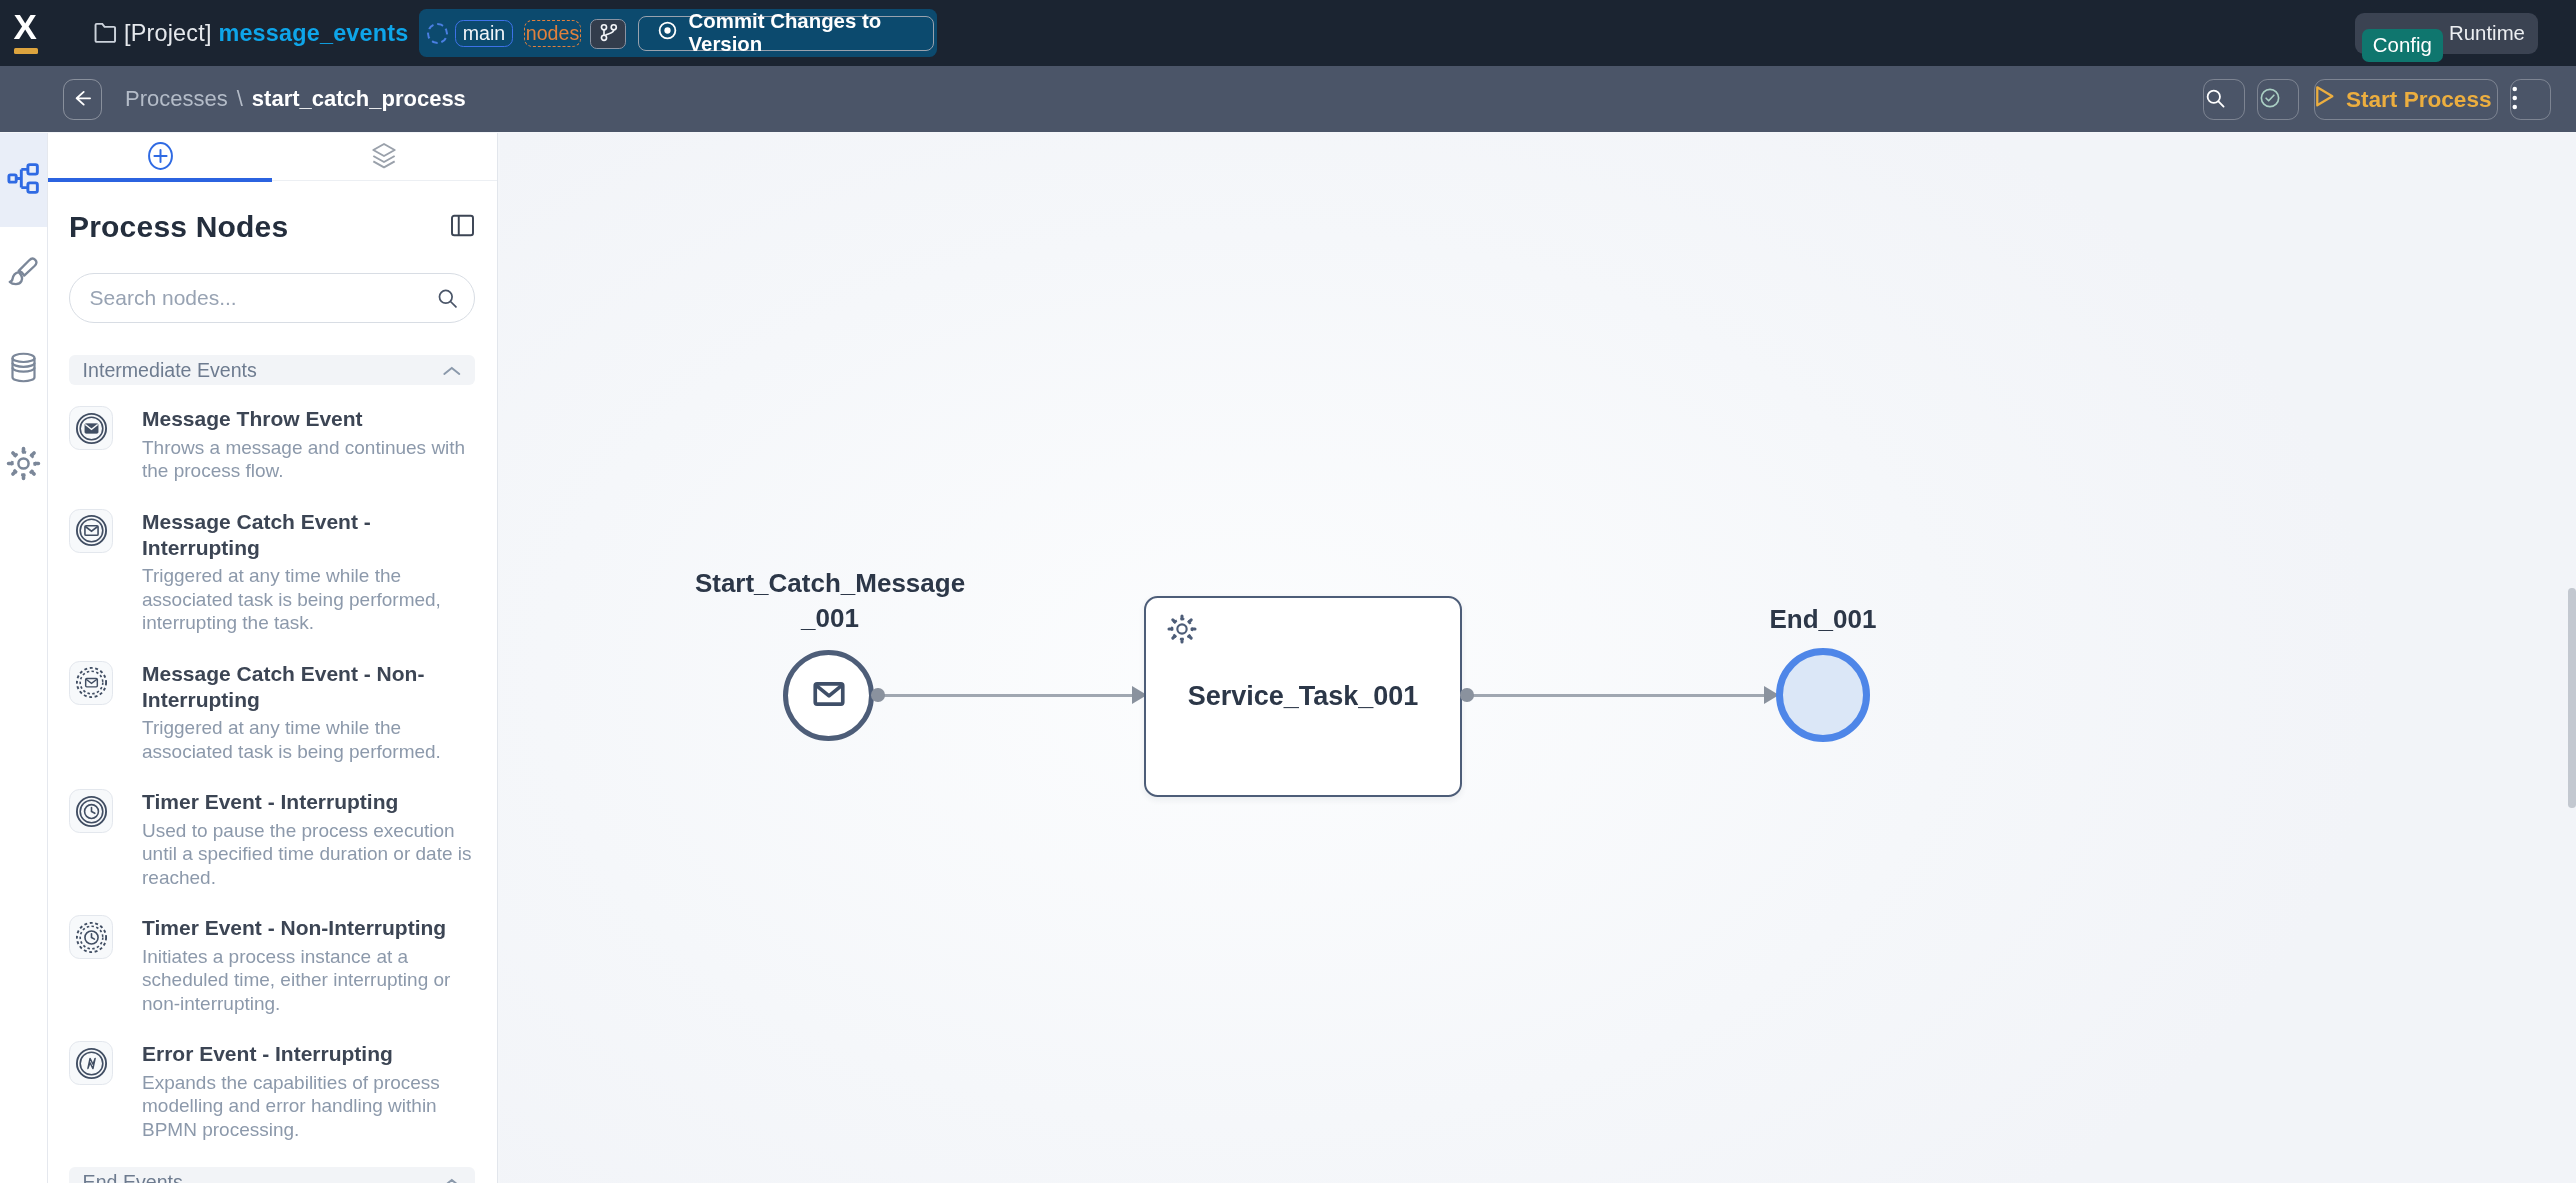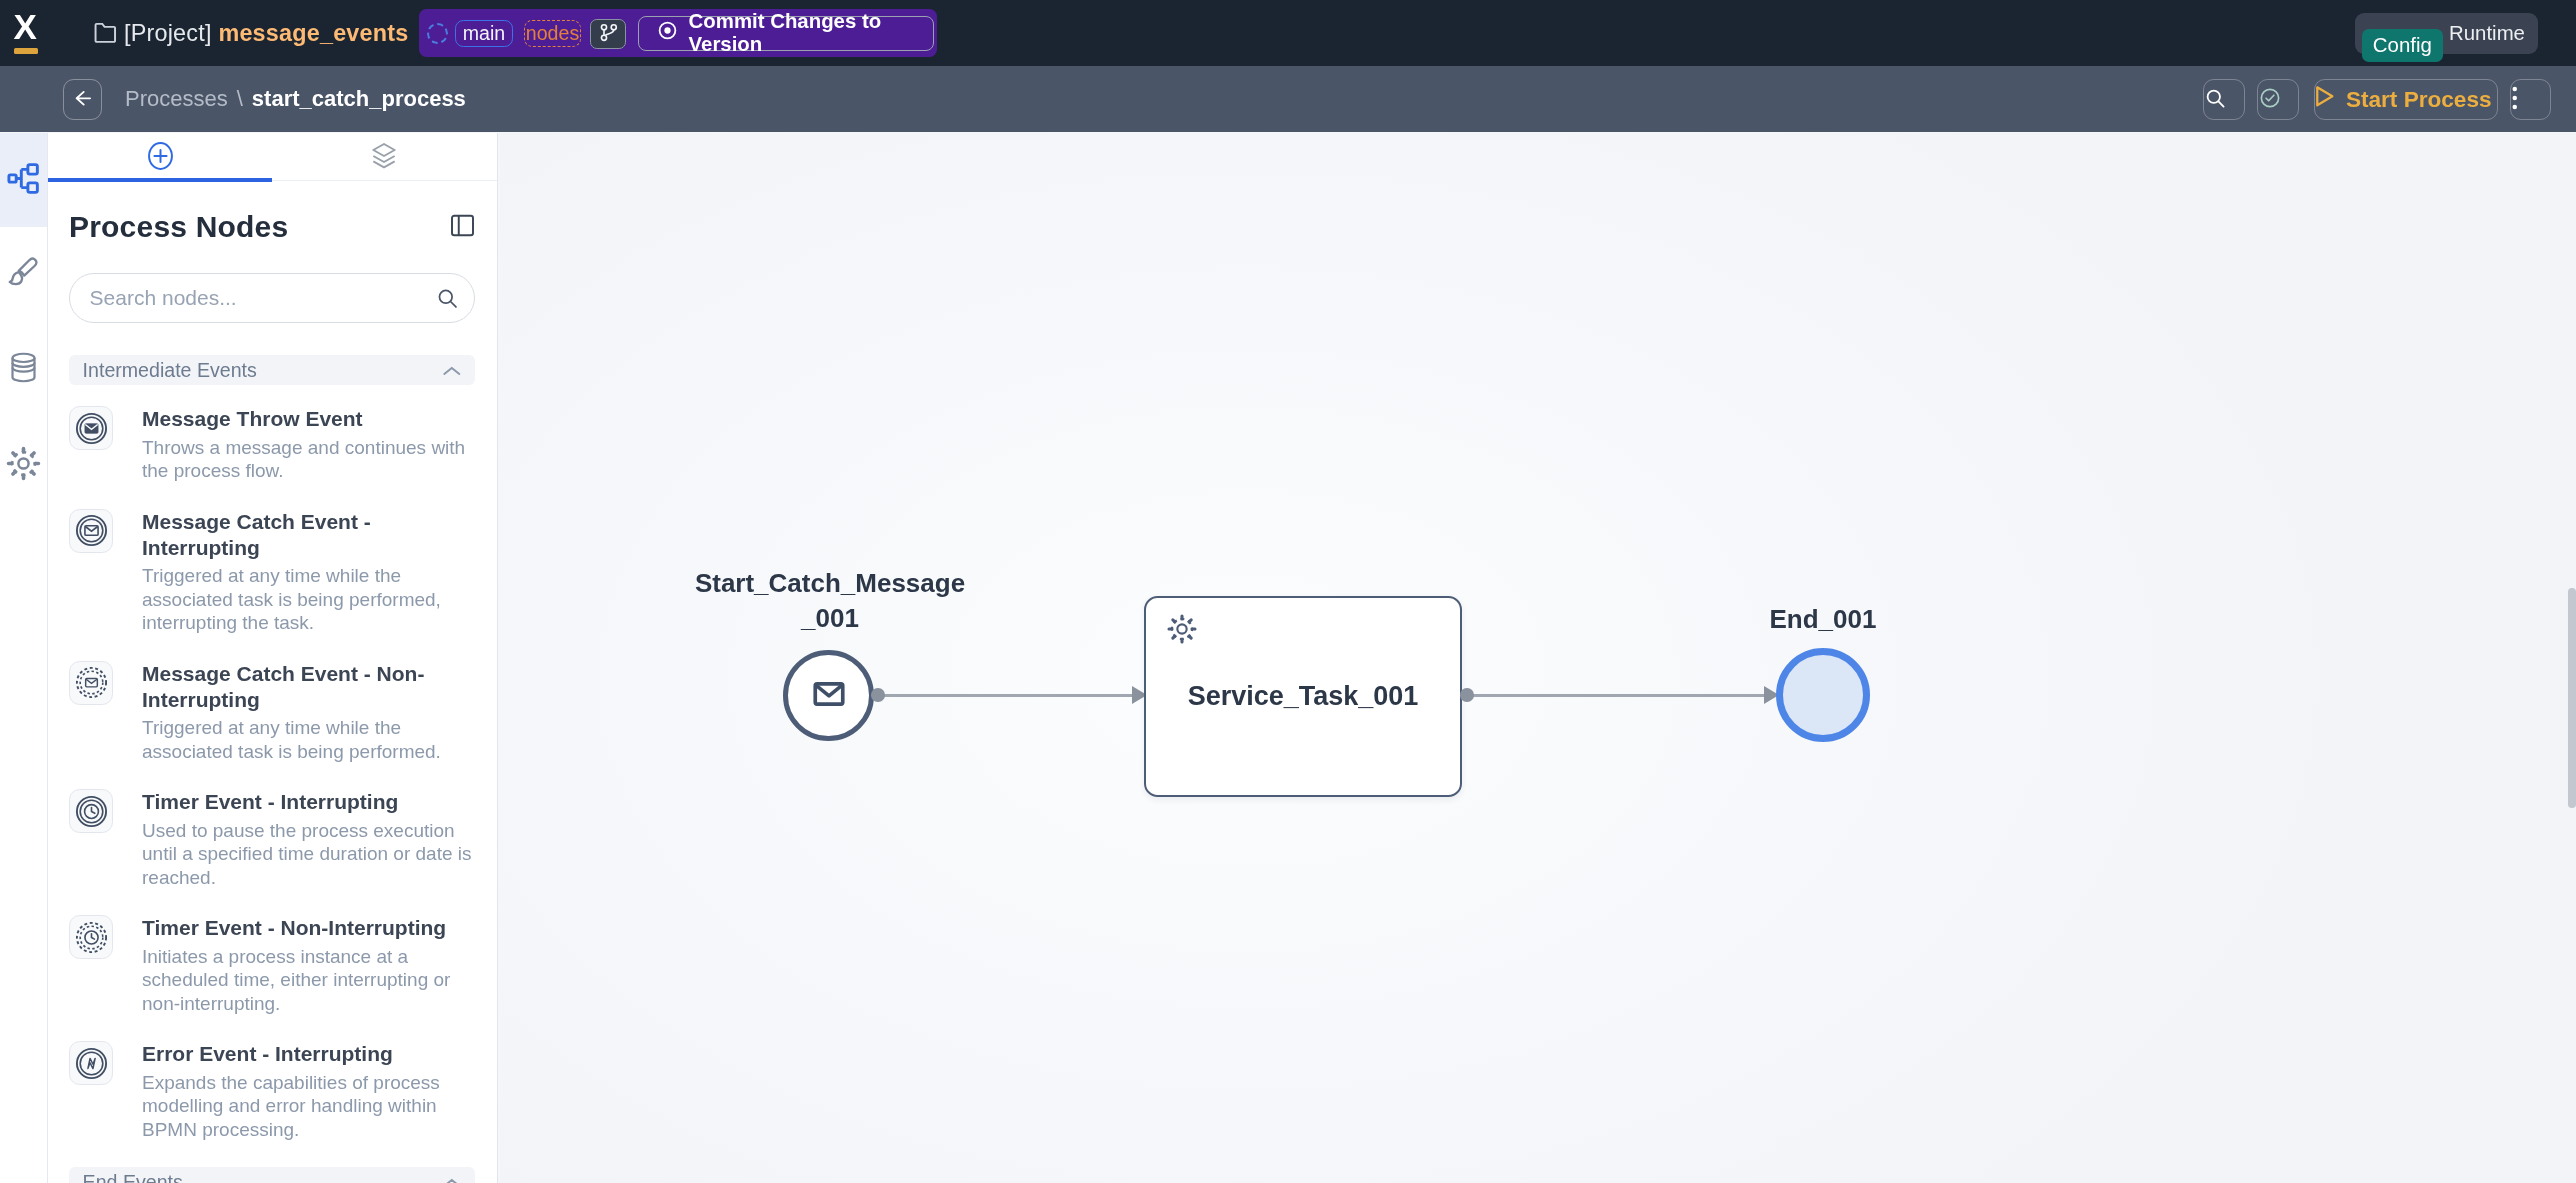--- a/index.html
+++ b/index.html
@@ -7,23 +7,23 @@
     font-family:"Liberation Sans", sans-serif; }
 
   
   .topbar { position:absolute; left:0; top:0; width:2576px; height:66px; background:#1b2431; }
   .logo-wrap { position:absolute; left:13.6px; top:7.5px; width:42px; }
   .logo-x { font-size:35px; font-weight:800; color:#ffffff; line-height:1.1; }
   .logo-bar { width:24px; height:6.8px; background:#dda43e; border-radius:1.5px; margin-top:1.5px; }
   .proj-folder { position:absolute; left:94px; top:22px; }
   .proj-title { position:absolute; left:124px; top:0; height:66px; display:flex; align-items:center;
     font-size:23.4px; color:#e6e9ed; letter-spacing:0.2px; }
-  .proj-title b { color:#fdba74; font-weight:700; margin-left:6.8px; }
+  .proj-title b { color:#0ea5e9; font-weight:700; margin-left:6.8px; }
   .version-group { position:absolute; left:419px; top:9px; width:518px; height:48px;
-    background:#4c1d95; border-radius:7.5px; }
+    background:#0c4a6e; border-radius:7.5px; }
   .spinner { position:absolute; left:8.3px; top:13.6px; width:21px; height:21px; border-radius:50%;
     border:2.3px dashed #4a7fe2; }
   .pill { position:absolute; top:11.3px; height:27px; border-radius:8.3px; display:flex;
     align-items:center; justify-content:center; font-size:19.6px; }
   .pill-main { left:36px; width:58px; border:1.5px solid #3d72e8; color:#f2f4f8; }
   .pill-draft { left:105px; width:57px; border:1.5px dashed #e2803c; color:#e2803c; }
   .git-btn { position:absolute; left:171px; top:9.8px; width:36px; height:30px; border-radius:6.8px;
     border:1.5px solid #8a93a2; background:#333d4c; display:flex; align-items:center; justify-content:center; }
   .commit-btn { position:absolute; left:219px; top:6.8px; width:296px; height:35px; border-radius:8px;
     border:1.5px solid #99a2ae; display:flex; align-items:center; justify-content:center; gap:10.6px;

